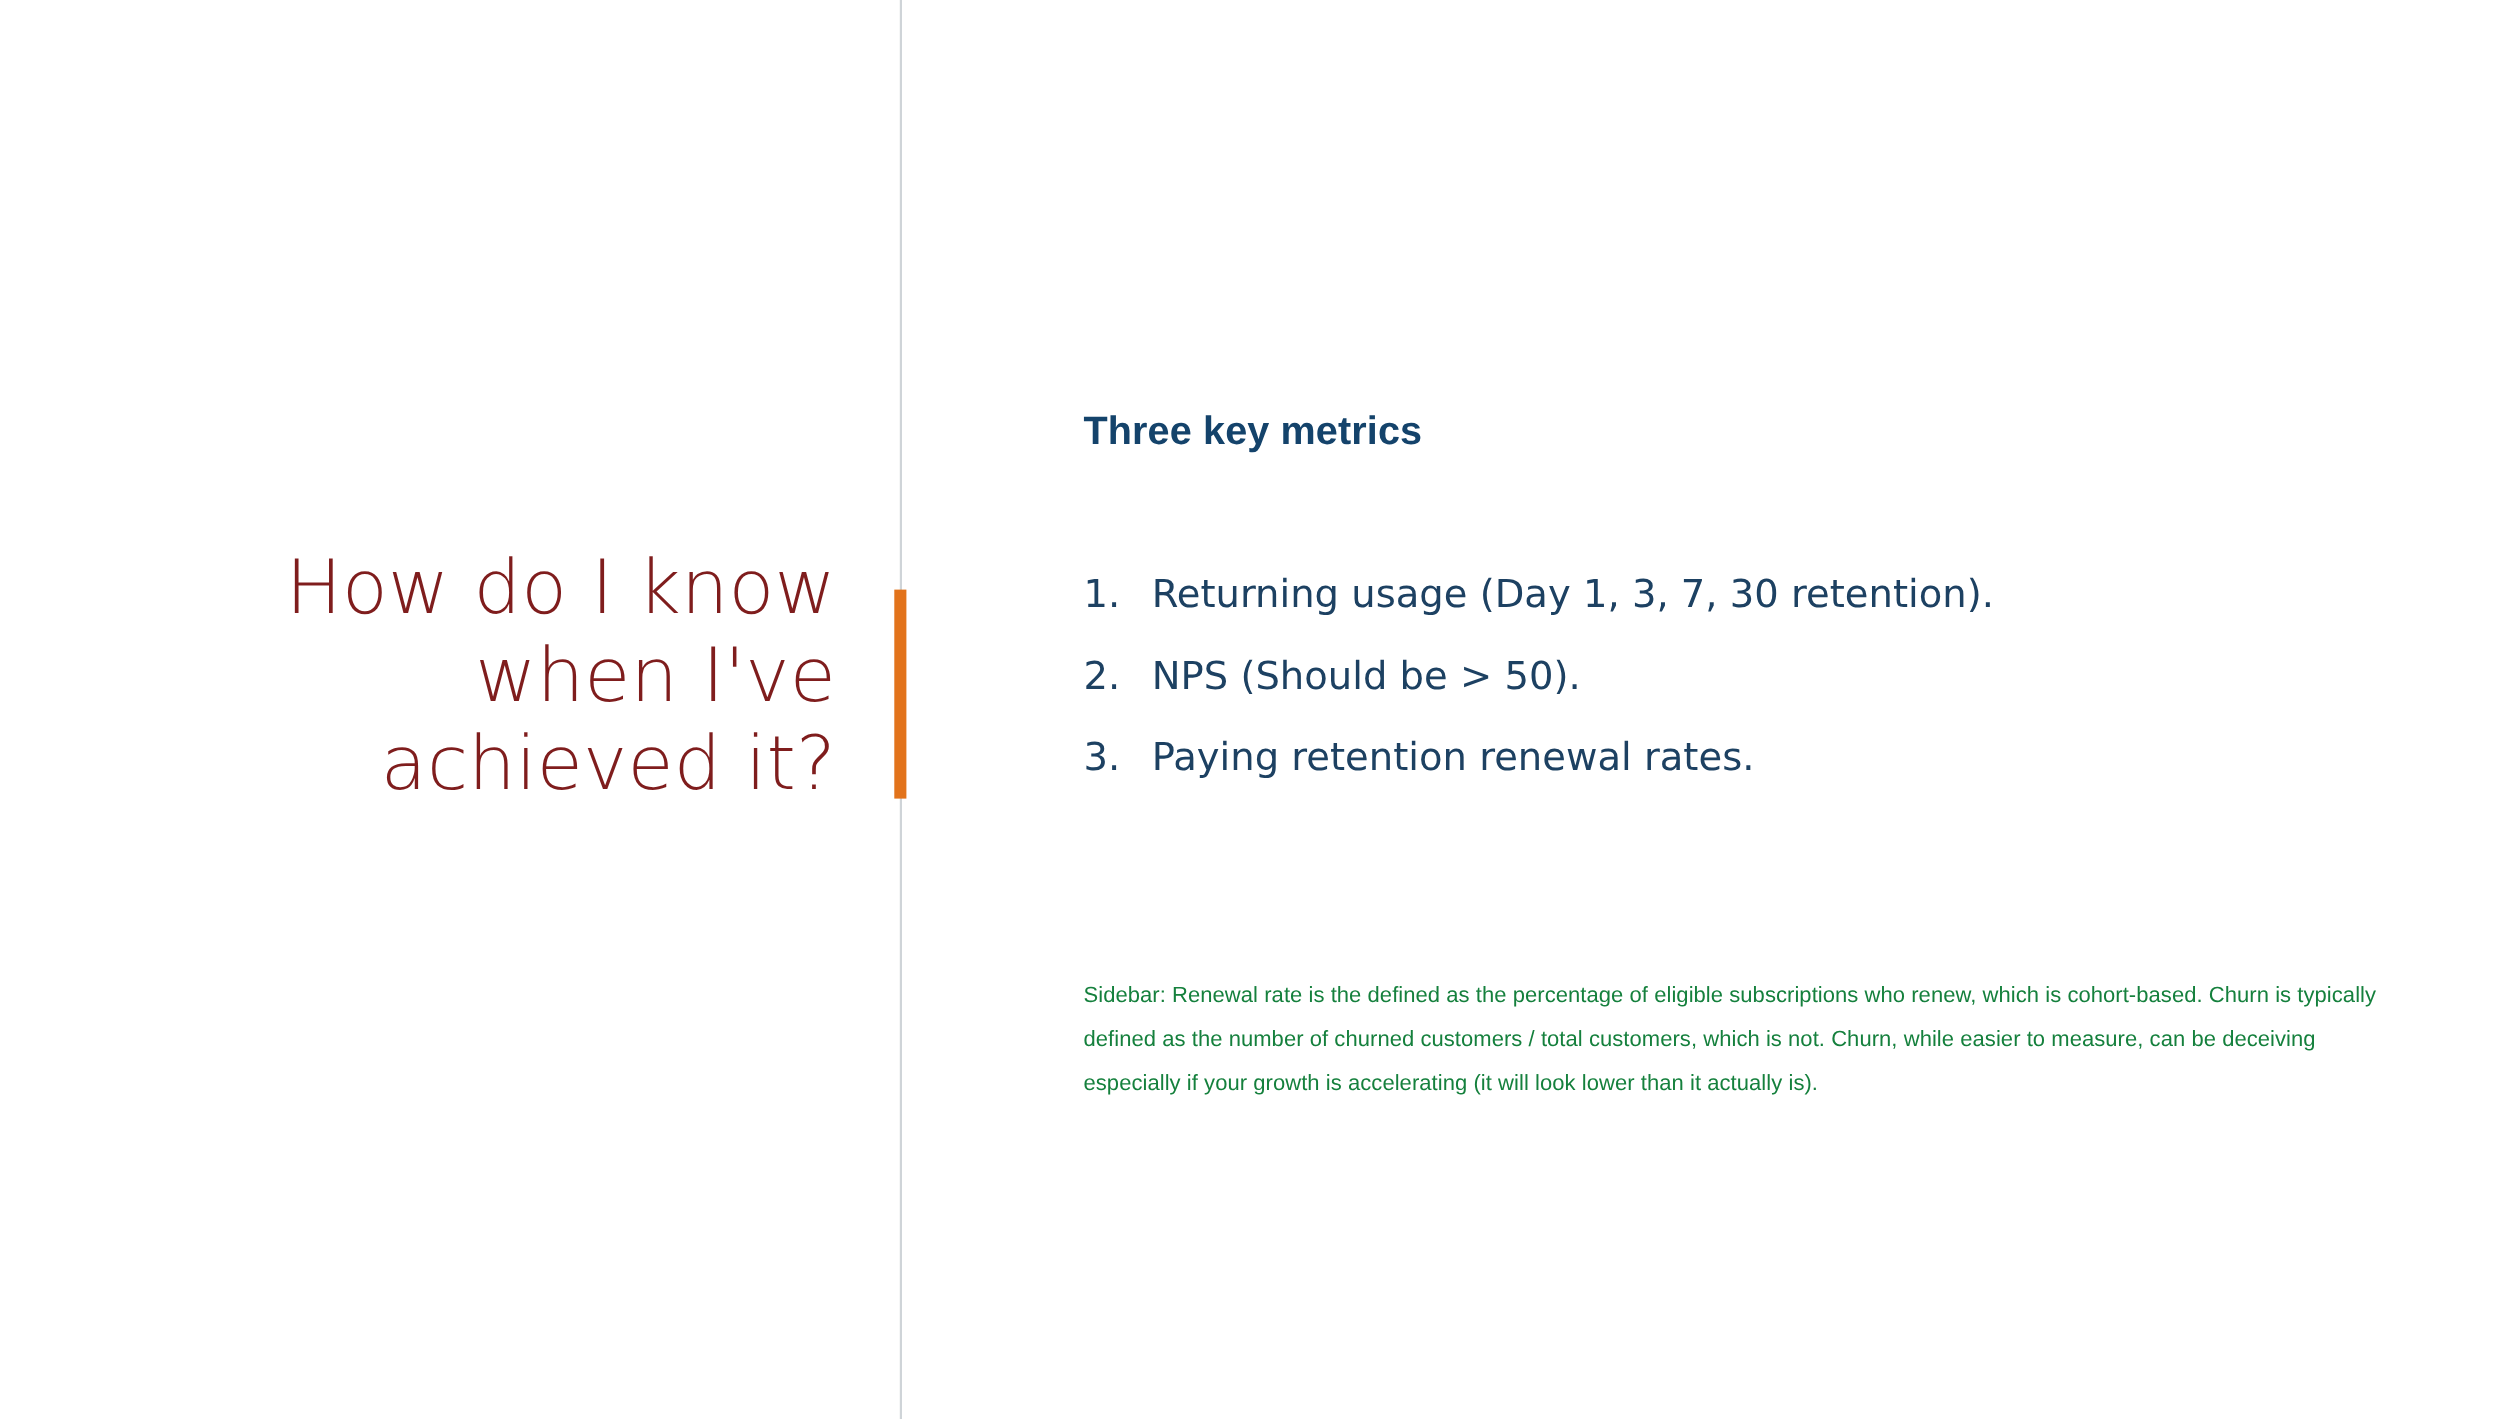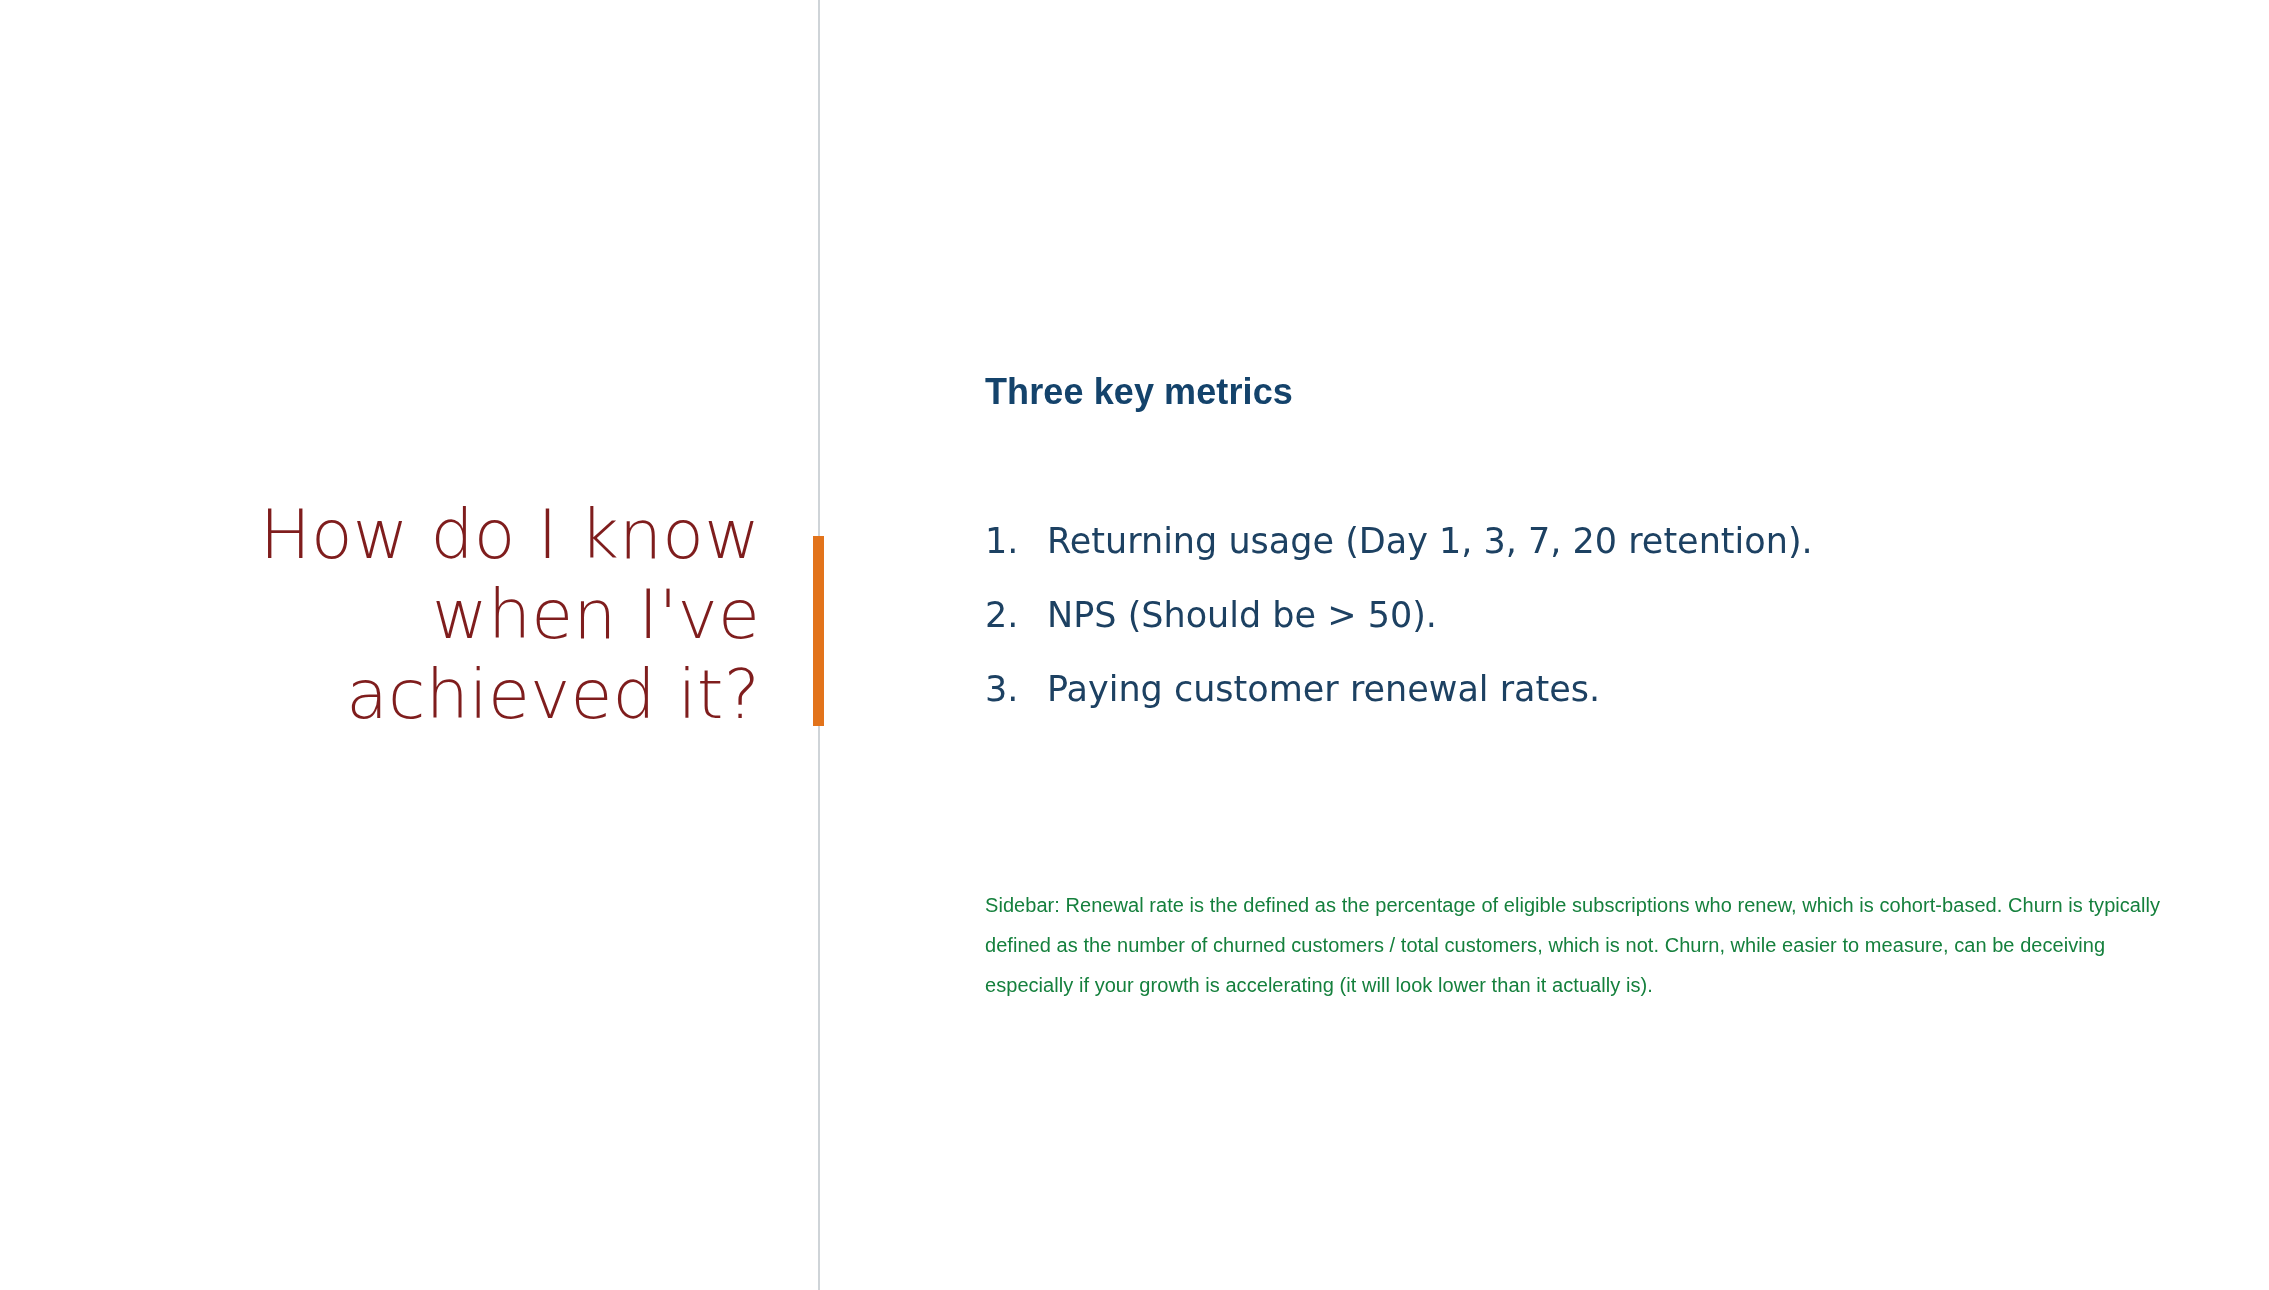--- a/index.html
+++ b/index.html
@@ -141,28 +141,28 @@
 achieved it?</div>
   </div>
 
   <div class="right-col">
 
     <div class="subhead">Three key metrics</div>
 
     <ol class="metric-list">
       <li class="metric-item">
         <span class="metric-num">1.</span>
-        <span class="metric-text">Returning usage (Day 1, 3, 7, 20 retention).</span>
+        <span class="metric-text">Returning usage (Day 1, 3, 7, 30 retention).</span>
       </li>
       <li class="metric-item">
         <span class="metric-num">2.</span>
         <span class="metric-text">NPS (Should be &gt; 50).</span>
       </li>
       <li class="metric-item">
         <span class="metric-num">3.</span>
-        <span class="metric-text">Paying customer renewal rates.</span>
+        <span class="metric-text">Paying retention renewal rates.</span>
       </li>
     </ol>
 
     <div class="sidebar-note">Sidebar: Renewal rate is the defined as the percentage of eligible subscriptions who renew, which is cohort-based. Churn is typically defined as the number of churned customers / total customers, which is not. Churn, while easier to measure, can be deceiving especially if your growth is accelerating (it will look lower than it actually is).</div>
 
   </div>
 </div>
 
 </body></html>

